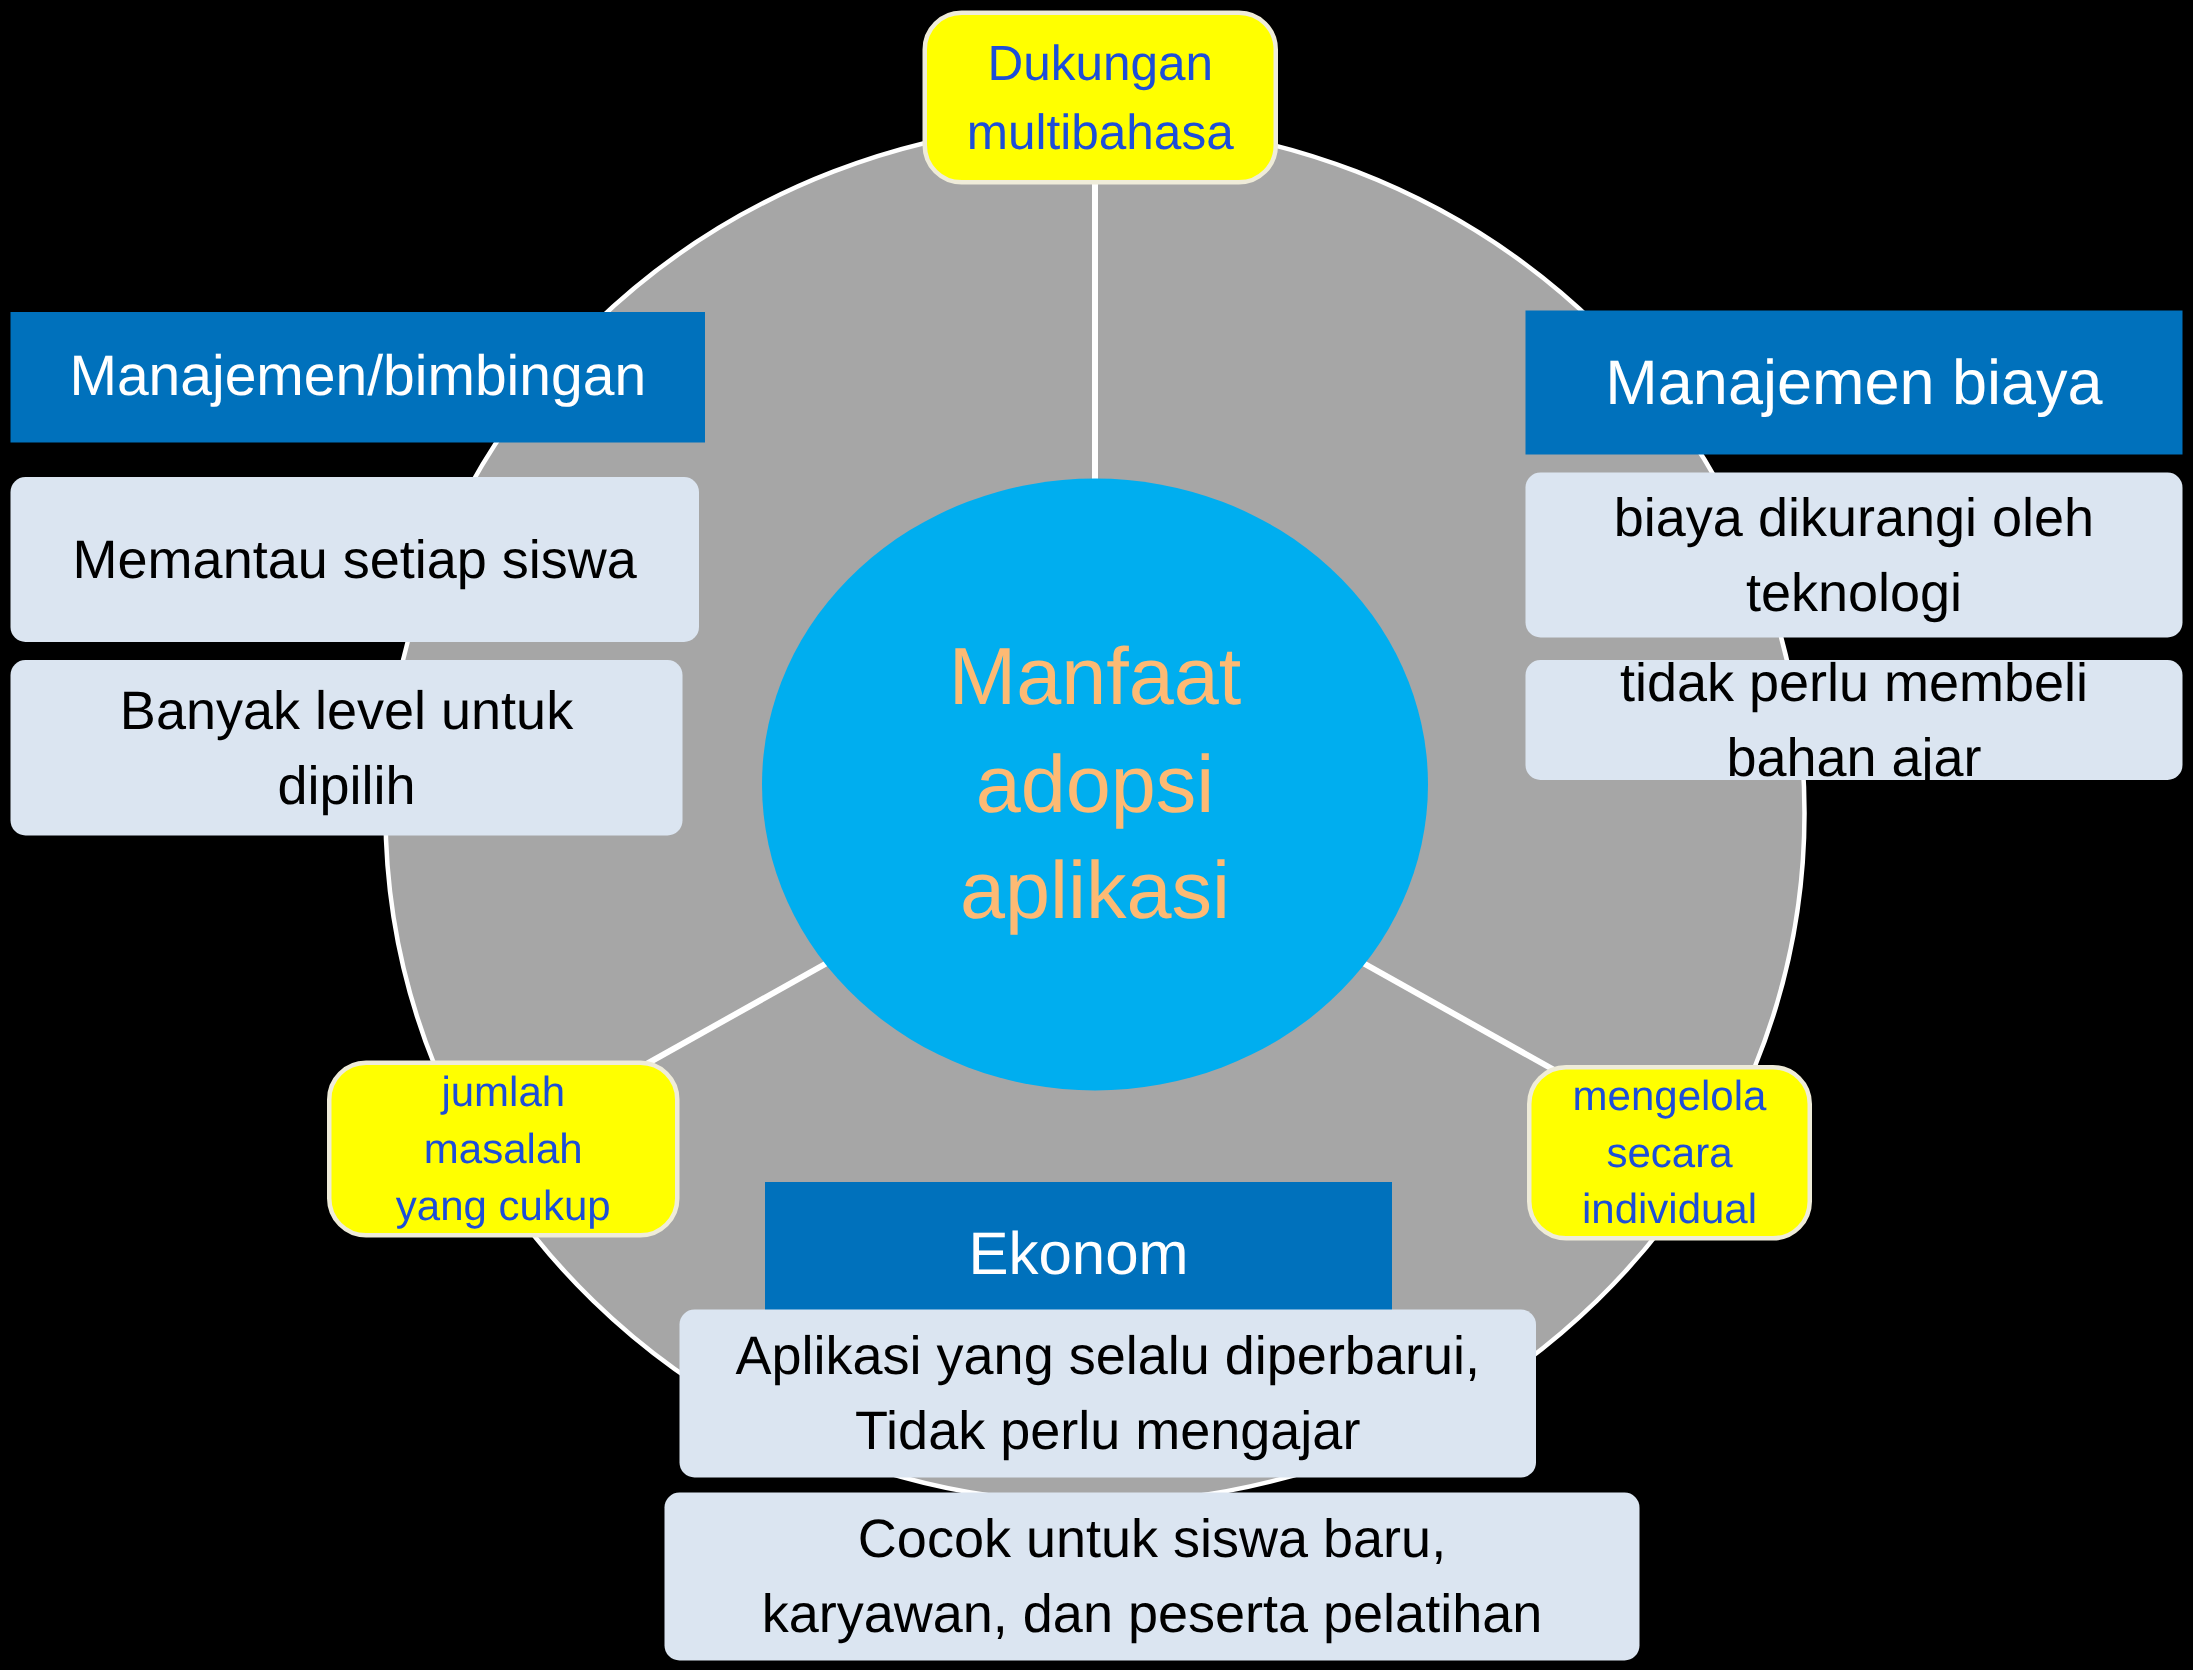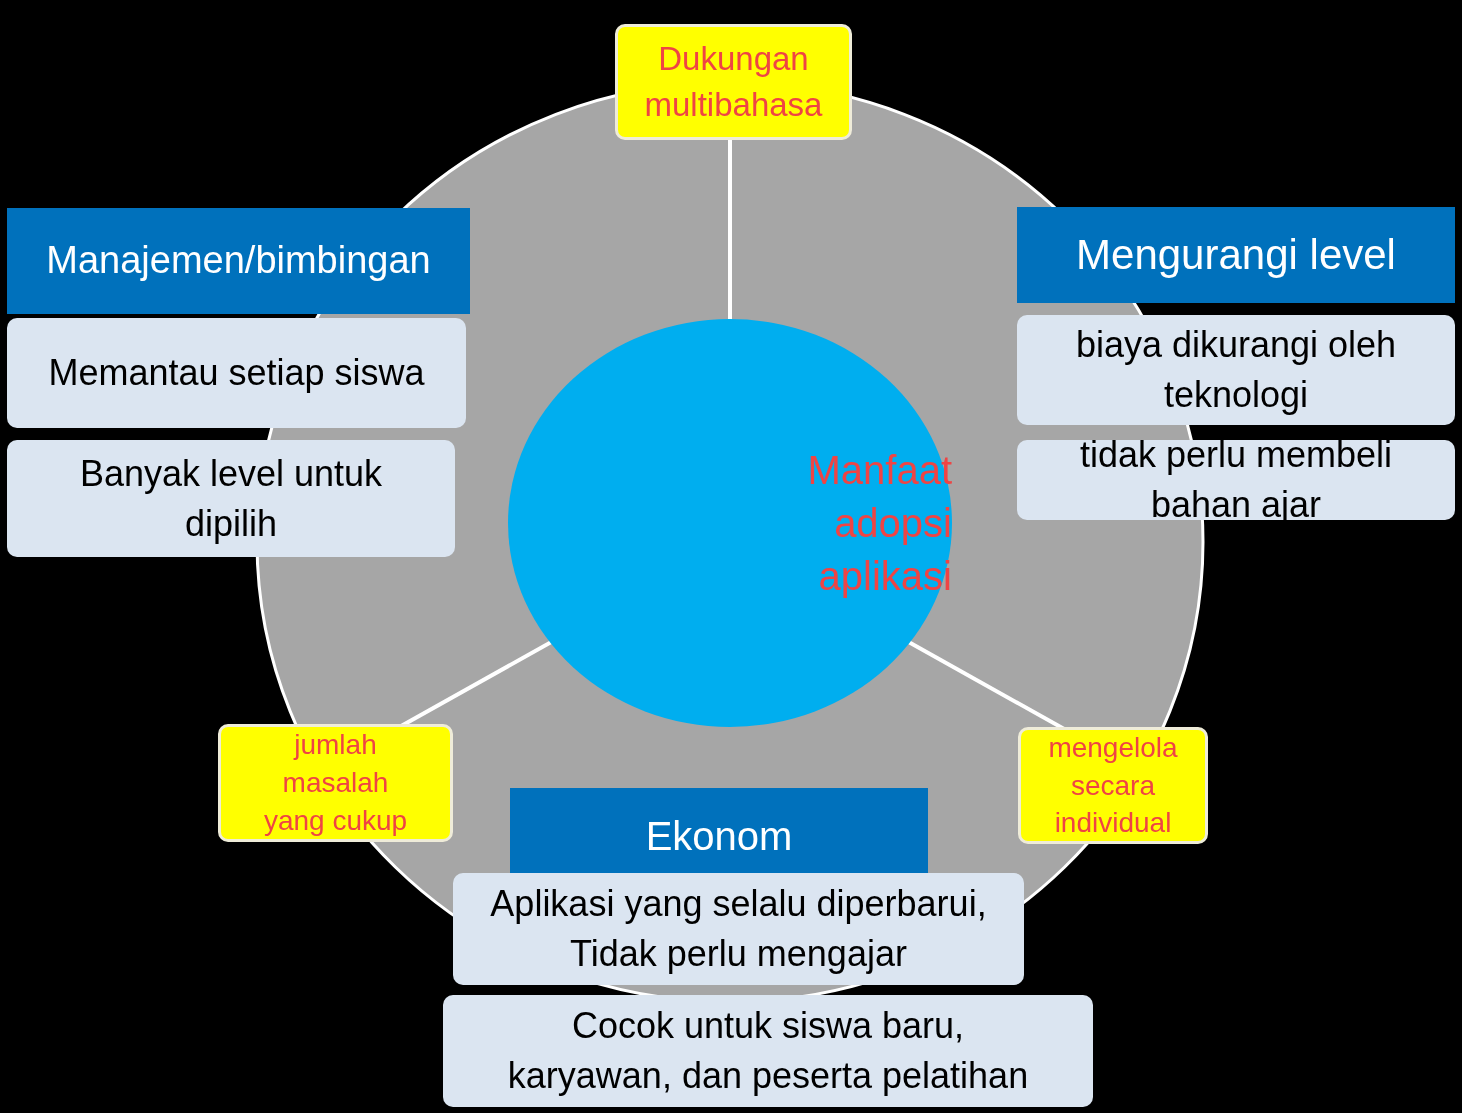--- a/index.html
+++ b/index.html
@@ -12,26 +12,26 @@
   .line{display:block;white-space:nowrap;}
   .header{
     background:#0071bc;color:#ffffff;font-size:38px;line-height:1.25;
   }
   .header-lg{font-size:42px;}
   .header-md{font-size:40px;margin-top:20px;}
   .item{
     background:#dbe5f1;color:#000000;font-size:36px;line-height:1.38;border-radius:10px;
   }
   .note{
-    background:#ffff00;color:#ef4444;border:3px solid #efecd9;border-radius:10px;
-    font-size:28px;line-height:1.35;margin-top:17px;
+    background:#ffff00;color:#1d4ed8;border:3px solid #efecd9;border-radius:26px;
+    font-size:28px;line-height:1.35;
   }
   .note-top{font-size:33px;line-height:1.4;}
   .center-label{
-    color:#ef4444;font-size:40px;line-height:1.33;align-items:flex-end;
+    color:#fdba74;font-size:54px;line-height:1.33;
   }
 </style>
 </head>
 <body>
 
 <div id="canvas">
 
   <svg id="bg-svg" viewBox="0 0 1462 1113">
     <ellipse cx="730" cy="542" rx="473" ry="460" fill="#a6a6a6" stroke="#ffffff" stroke-width="3"></ellipse>
     <line x1="730" y1="542" x2="730" y2="82" stroke="#ffffff" stroke-width="4"></line>
@@ -44,33 +44,33 @@
     <span class="line">Manfaat</span>
     <span class="line">adopsi</span>
     <span class="line">aplikasi</span>
   </div>
 
   <div class="abs note note-top" style="left:615px;top:7px;width:237px;height:116px;">
     <span class="line">Dukungan</span>
     <span class="line">multibahasa</span>
   </div>
 
-  <div class="abs header" style="left:7px;top:208px;width:463px;height:106px;">
+  <div class="abs header" style="left:7px;top:208px;width:463px;height:87px;">
     <span class="line">Manajemen/bimbingan</span>
   </div>
   <div class="abs item" style="left:7px;top:318px;width:459px;height:110px;">
     <span class="line">Memantau setiap siswa</span>
   </div>
   <div class="abs item" style="left:7px;top:440px;width:448px;height:117px;">
     <span class="line">Banyak level untuk</span>
     <span class="line">dipilih</span>
   </div>
 
   <div class="abs header header-lg" style="left:1017px;top:207px;width:438px;height:96px;">
-    <span class="line">Mengurangi level</span>
+    <span class="line">Manajemen biaya</span>
   </div>
   <div class="abs item" style="left:1017px;top:315px;width:438px;height:110px;">
     <span class="line">biaya dikurangi oleh</span>
     <span class="line">teknologi</span>
   </div>
   <div class="abs item" style="left:1017px;top:440px;width:438px;height:80px;">
     <span class="line">tidak perlu membeli</span>
     <span class="line">bahan ajar</span>
   </div>
 

